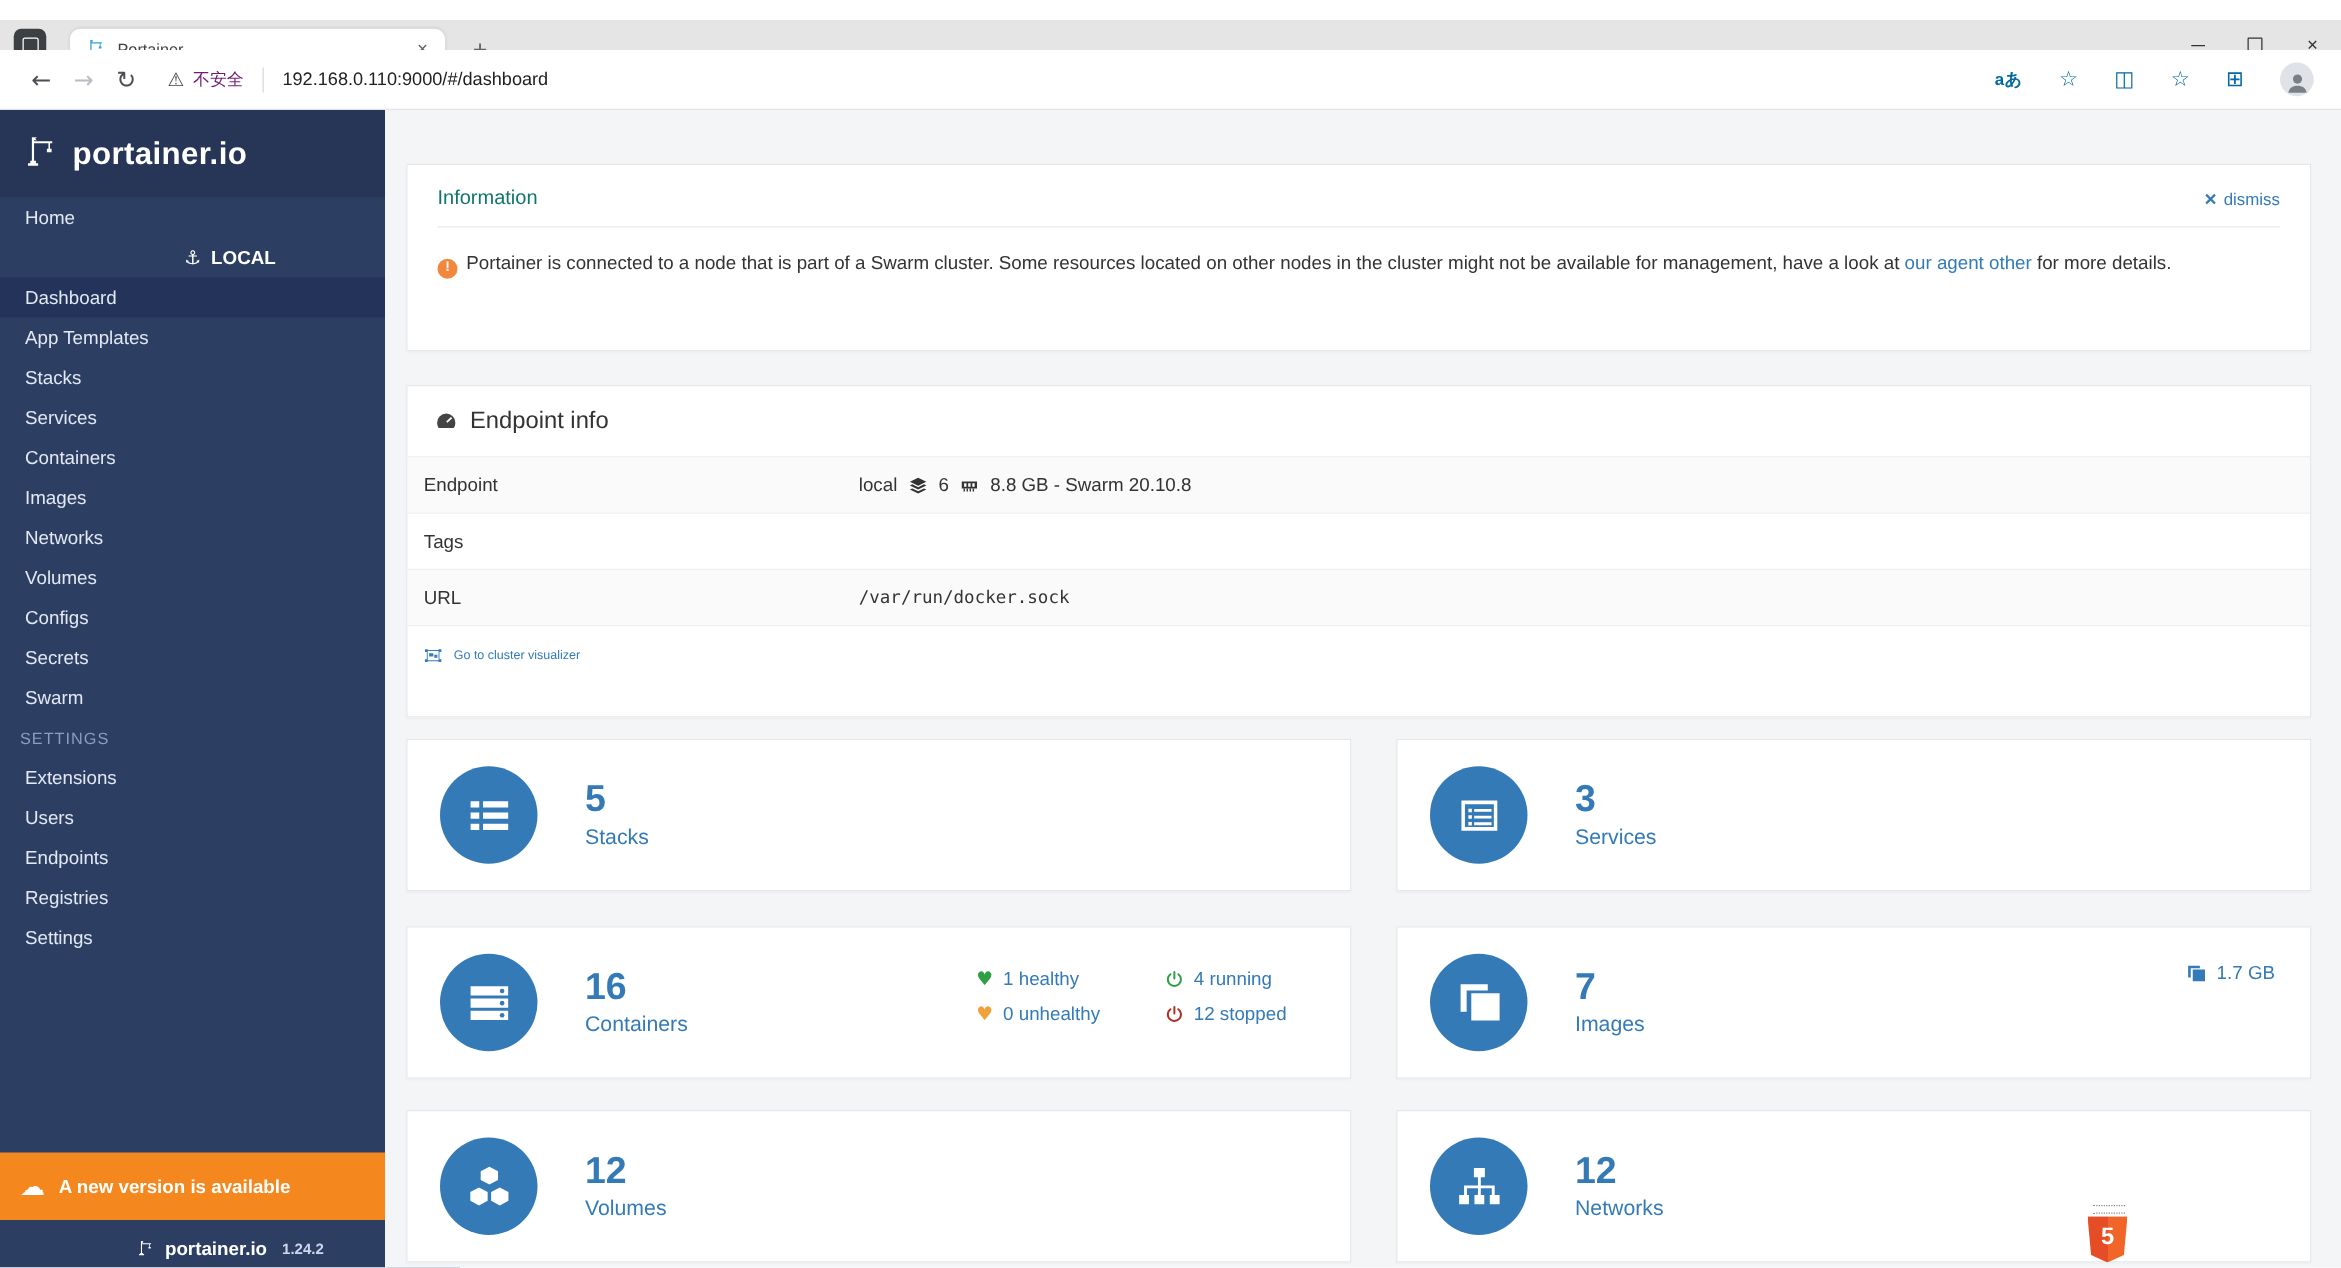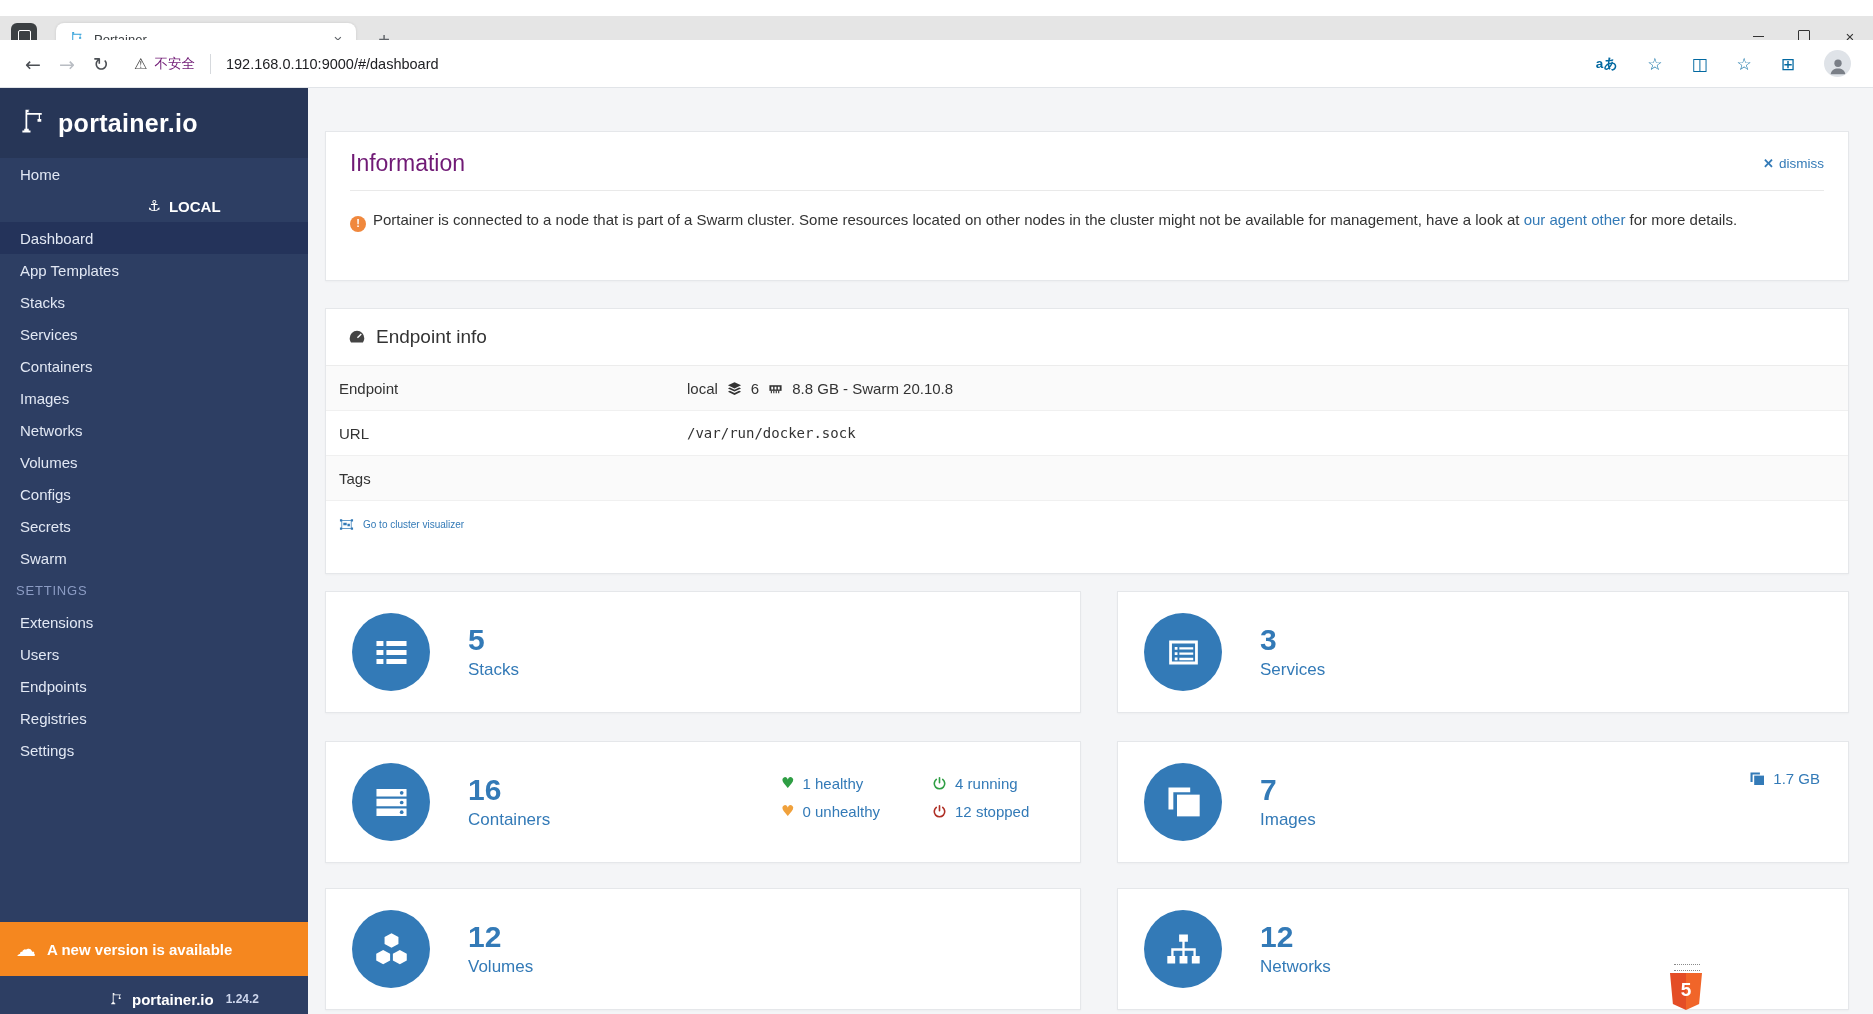--- a/index.html
+++ b/index.html
@@ -51,21 +51,21 @@
   #side-footer{position:absolute;left:0;right:0;bottom:0;height:30px;display:flex;align-items:center;justify-content:center;gap:8px;color:#fff}
   #side-footer .f-brand{font-size:15px;font-weight:700}
   #side-footer .f-version{font-size:12px;color:#cdd6ec;font-weight:700;margin-left:4px}
 
   
   #content{position:absolute;left:308px;top:88px;right:0;bottom:0;background:#f4f5f7;overflow:hidden}
   .panel{position:absolute;background:#fff;border:1px solid #e5e7ea;box-shadow:0 1px 2px rgba(0,0,0,.03);box-sizing:border-box}
 
   #info-panel{left:17px;top:43px;width:1524px;height:150px;padding:18px 24px}
   .ip-head{display:flex;align-items:center;justify-content:space-between}
-  .ip-title{font-size:23px;color:#701a75}
+  .ip-title{font-size:16px;color:#0f766e}
   .ip-dismiss{display:flex;align-items:center;gap:5px;color:#337ab7;font-size:13.5px;cursor:pointer}
   .ip-dismiss .x{font-weight:700;font-size:13px}
   .ip-divider{border-bottom:1px solid #e9e9e9;margin-top:13px}
   .ip-body{margin-top:17px;font-size:15px;color:#333;line-height:1.55;max-width:1420px}
   .warn-badge{display:inline-flex;width:16px;height:16px;border-radius:50%;background:#f0883d;color:#fff;font-size:11px;font-weight:700;align-items:center;justify-content:center;margin-right:7px;vertical-align:-2px}
   .blue-link{color:#337ab7;text-decoration:none;cursor:pointer}
 
   #endpoint-panel{left:17px;top:220px;width:1524px;height:266px}
   .ep-header{display:flex;align-items:center;gap:10px;padding:17px 22px;font-size:19px;color:#333;border-bottom:1px solid #ececec}
   .ep-header svg{width:18px;height:18px;fill:#444}
@@ -362,26 +362,26 @@
               <svg viewBox="0 0 16 16">
                 <path d="M1.5 4.5h13v6h-13z"></path>
                 <path d="M3 10.5h1.2V13H3zM5.6 10.5h1.2V13H5.6zM8.2 10.5h1.2V13H8.2zM10.8 10.5H12V13h-1.2z"></path>
                 <path d="M3.5 6h2v3h-2zM7 6h2v3H7zM10.5 6h2v3h-2z" fill="#fff"></path>
               </svg>
             </span>
           <span>8.8 GB - Swarm 20.10.8</span>
         </div>
       </div>
       <div class="ep-row">
+        <div class="ep-label">Tags</div>
+        <div class="ep-value"></div>
+      </div>
+      <div class="ep-row">
         <div class="ep-label">URL</div>
         <div class="ep-value mono">/var/run/docker.sock</div>
-      </div>
-      <div class="ep-row">
-        <div class="ep-label">Tags</div>
-        <div class="ep-value"></div>
       </div>
     </div>
     <div class="ep-link">
       <svg viewBox="0 0 16 16">
           <path d="M1 2.5h2.4v2.4H1zM12.6 2.5H15v2.4h-2.4zM1 11.1h2.4v2.4H1zM12.6 11.1H15v2.4h-2.4zM2.6 4.9h.8v6.2h-.8zM12.6 4.9h.8v6.2h-.8zM3.4 3.3h9.2v.8H3.4zM3.4 11.9h9.2v.8H3.4zM4.6 6h3.6v2.8H4.6zM9 7.2h2.6v2.6H9z"></path>
         </svg>
       <span>Go to cluster visualizer</span>
     </div>
   </div>
 

